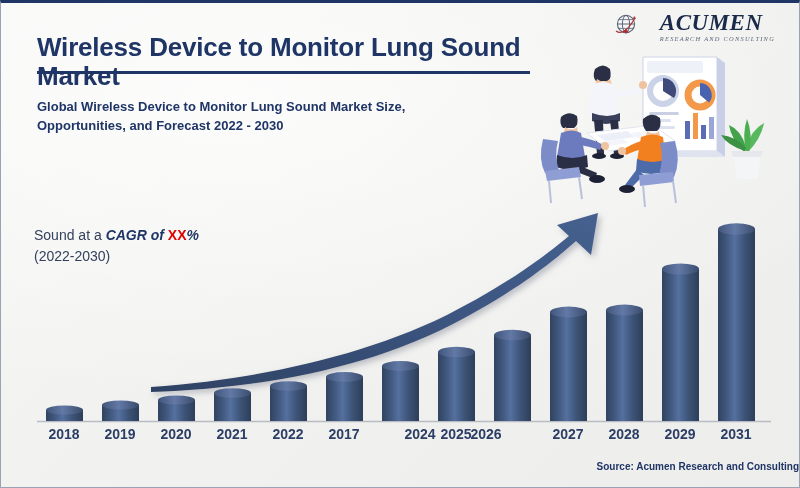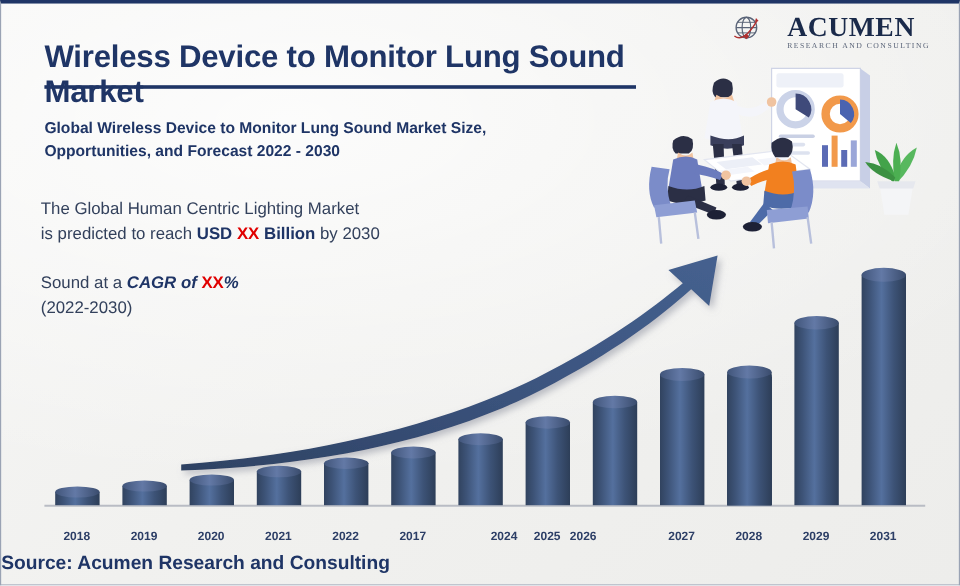--- a/index.html
+++ b/index.html
@@ -40,39 +40,39 @@
   }
   .para b{color:#1f3566;font-weight:bold;}
   .hl{color:#e00000;font-weight:bold;}
   .cagr{
     position:absolute;left:33px;top:222px;width:330px;
     font-size:14px;color:#33415c;line-height:1.5;
   }
   .cagr b{color:#1f3566;font-weight:bold;font-style:italic;}
 
   
-  .logo{position:absolute;right:24px;top:8px;display:flex;align-items:center;gap:21px;}
+  .logo{position:absolute;right:24px;top:8px;display:flex;align-items:center;gap:21px;font-style:italic;}
   .logo-text{display:flex;flex-direction:column;line-height:1;}
   .logo-name{font-size:23px;font-weight:bold;color:#1a2a4a;letter-spacing:.5px;
     font-family:"Liberation Serif",serif;}
   .logo-sub{font-size:6.4px;color:#5a6478;letter-spacing:1.25px;margin-top:2px;
     font-family:"Liberation Serif",serif;}
 
   
   .illus{position:absolute;right:14px;top:52px;width:250px;height:155px;}
 
   
   .chart{position:absolute;left:0;top:0;width:800px;height:488px;pointer-events:none;}
   .axis-label{
-    position:absolute;font-size:10px;font-weight:bold;color:#2c3e66;
-    text-align:center;width:54px;top:423px;margin-top:16px;
+    position:absolute;font-size:14px;font-weight:bold;color:#2c3e66;
+    text-align:center;width:54px;top:423px;
   }
   .source{
-    position:absolute;left:0;right:0;top:458px;text-align:left;
-    font-size:16px;font-weight:bold;color:#1f3566;
+    position:absolute;left:0;right:0;top:458px;text-align:right;
+    font-size:10px;font-weight:bold;color:#1f3566;
   }
 </style>
 </head>
 <body>
 
 <div id="infographic">
 
   <div class="logo">
     <span>
       <svg width="26" height="26" viewBox="0 0 26 26">
@@ -93,24 +93,20 @@
   </div>
 
   <div class="title">Wireless Device to Monitor Lung Sound Market</div>
   <div class="title-rule"></div>
 
   <div class="subtitle">
     <span>Global Wireless Device to Monitor Lung Sound Market Size,</span><br>
     <span>Opportunities, and Forecast 2022 - 2030</span>
   </div>
 
-  <div class="para">
-    <span>The Global Human Centric Lighting Market</span><br>
-    <span> is predicted to reach </span><b>USD </b><span class="hl">XX</span><b> Billion</b><span> by 2030</span>
-  </div>
 
   <div class="cagr">
     <span>Sound at a </span><b>CAGR of </b><span class="hl">XX</span><b class="hl">%</b><br>
     <span>(2022-2030)</span>
   </div>
 
   <div class="illus">
     <svg width="250" height="155" viewBox="0 0 250 155">
 
       <g>

